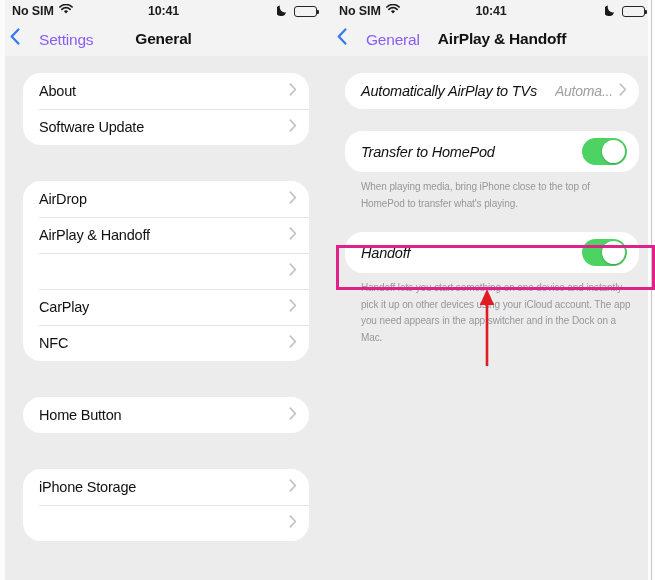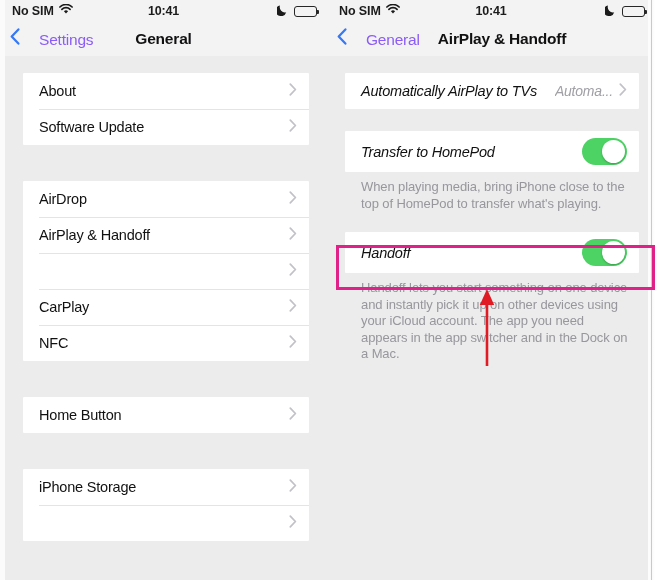--- a/index.html
+++ b/index.html
@@ -151,21 +151,21 @@
     background: #ececed;
     height: 524px;
     position: relative;
     padding-left: 5px;
     box-sizing: border-box;
   }
   .phone-right .content { padding-left: 8px; }
 
   .card {
     background: #ffffff;
-    border-radius: 1px;
+    border-radius: 18px;
     margin: 0 18px;
     overflow: hidden;
   }
   .phone-right .card { margin: 0 16px 0 10px; font-style: italic; }
 
   .row {
     height: 36px;
     display: flex;
     align-items: center;
     padding: 0 12px 0 16px;
@@ -222,21 +222,21 @@
     top: 1.6px;
     left: 19.5px;
     width: 23.6px;
     height: 23.6px;
     border-radius: 50%;
     background: #ffffff;
     box-shadow: 0 1px 2px rgba(0,0,0,0.25);
   }
 
   .footnote {
-    font-size: 13px;
+    font-size: 10px;
     line-height: 16.5px;
     color: #97979c;
     letter-spacing: -0.1px;
     padding: 7px 22px 0 26px;
   }
 
   
   .rgap-1 { height: 22px; }
   .rgap-2 { height: 20px; }
 

